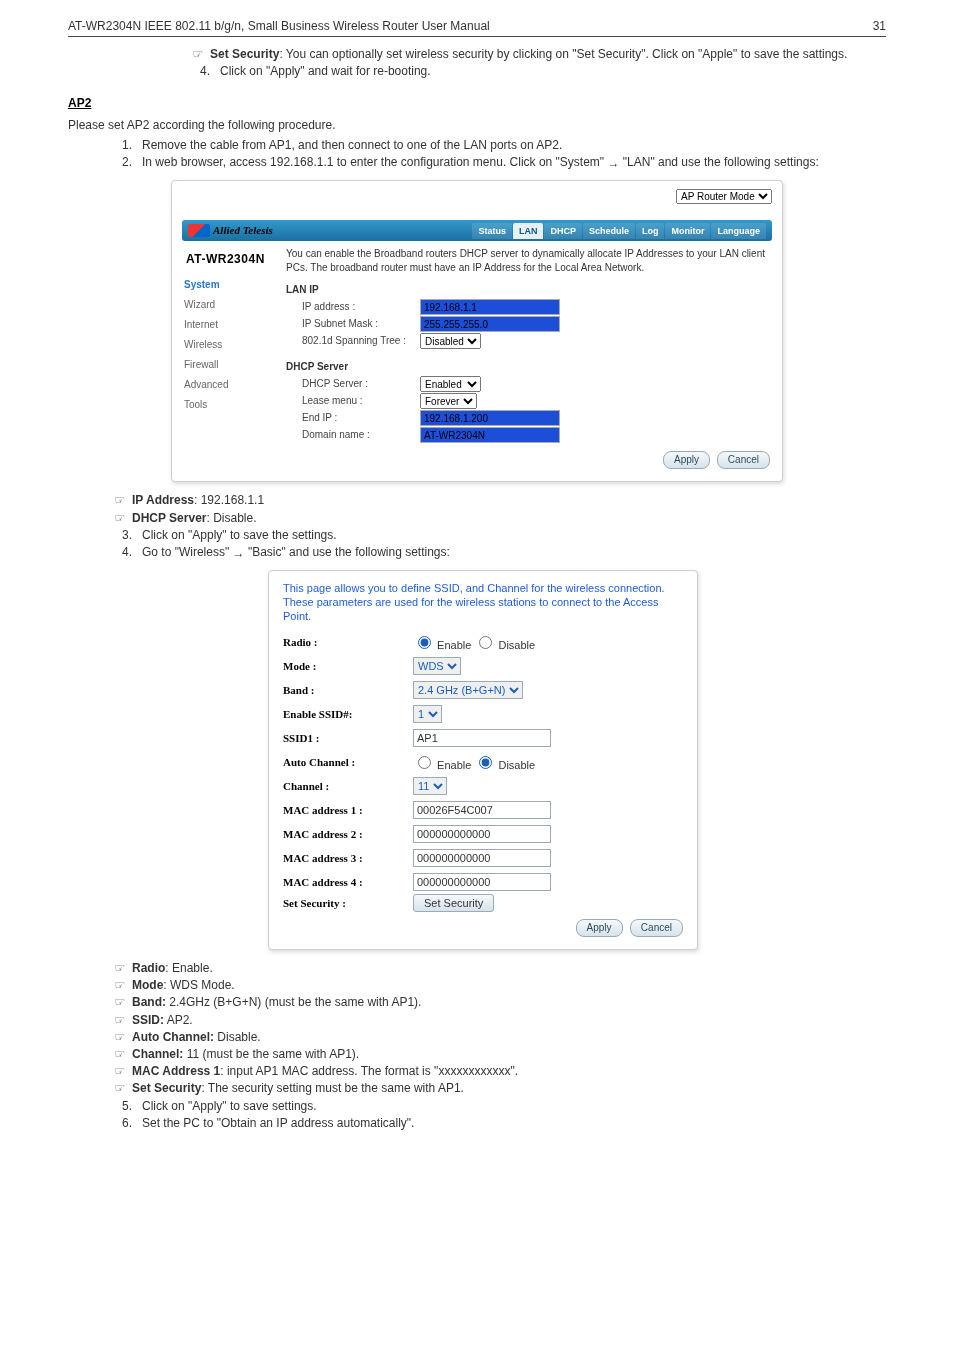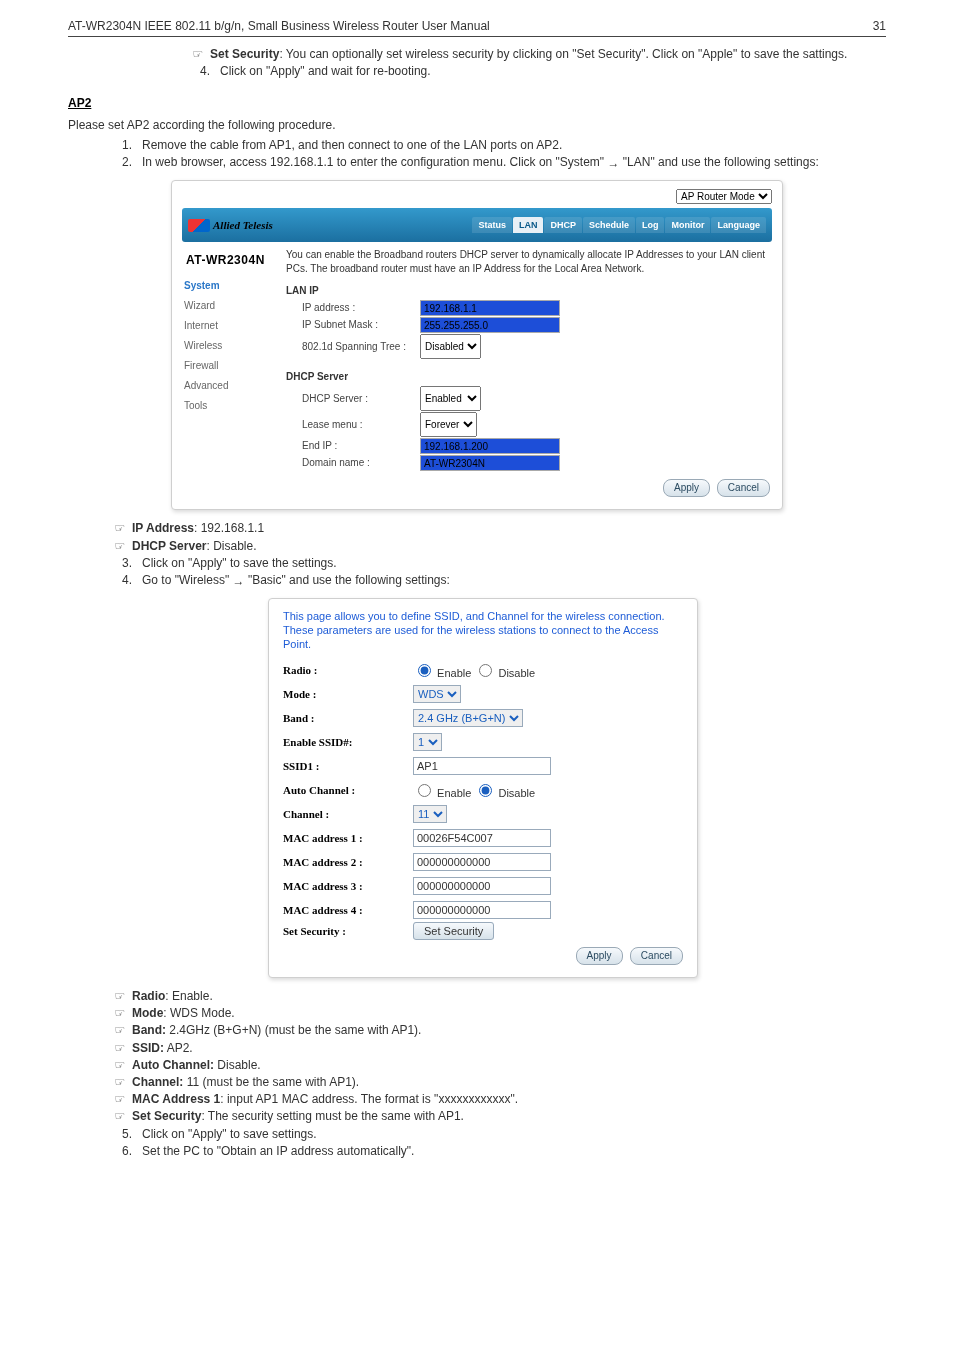--- a/index.html
+++ b/index.html
@@ -14,42 +14,42 @@
   .num{width:24px;text-align:right;flex:none;margin-right:10px}
   .txt{flex:1}
   b{font-weight:700}
   .u{font-weight:700;text-decoration:underline;color:#000;margin:14px 0 2px;display:inline-block}
   .para{margin:4px 0}
   .indent1{margin-left:118px}
   
   .shot{border:1px solid #cfcfcf;border-radius:4px;background:#fff;box-shadow:1px 2px 4px rgba(0,0,0,.15);margin:10px auto}
   .shot1{width:590px;padding:8px 10px 12px}
   .shot2{width:400px;padding:10px 14px 12px;margin-left:200px}
-  .toprow{display:flex;justify-content:flex-end;align-items:flex-start;font-size:10px;color:#333;margin-bottom:4px}
+  .toprow{display:flex;justify-content:flex-end;align-items:flex-start;font-size:10px;color:#333;margin-bottom:16px}
   .toprow select{font-size:10px}
-  .banner{background:linear-gradient(#39c,#1b6fa0);height:34px;border-radius:3px;display:flex;align-items:center;padding:0 6px}
+  .banner{background:linear-gradient(#39c,#1b6fa0);height:21px;border-radius:3px;display:flex;align-items:center;padding:0 6px}
   .logo{display:flex;align-items:center;margin-right:6px}
   .logo .m{width:22px;height:13px;background:linear-gradient(135deg,#e33 50%,#06c 50%);display:inline-block;border-radius:2px;margin-right:3px}
   .logo .t{font:italic 700 11px/1 "Segoe UI";color:#000}
   .tabs{display:flex;gap:1px;margin-left:auto}
   .tab{font:700 9px/16px Arial;color:#fff;padding:0 6px;height:16px;border-radius:2px 2px 0 0;background:rgba(255,255,255,.12);cursor:pointer}
   .tab.sel{background:#e8f0f6;color:#0b5a8a}
   .s1body{display:flex;gap:18px;padding:6px 2px 0 2px}
   .leftnav{width:84px;padding-top:2px}
   .model{font:700 12px/1 Arial;letter-spacing:.5px;color:#000;margin:4px 0 10px 2px}
   .nav{font:10px/20px Arial}
   .nav div{color:#666}
   .nav .on{color:#2a77c8;font-weight:700}
   .rpane{flex:1;font:10px/14px Arial;color:#333}
   .note{font-size:10px;color:#333;margin:0 0 8px}
   .secT{font-weight:700;margin:4px 0 2px}
   .fld{display:flex;align-items:center;margin:1px 0 1px 16px}
   .fld label{width:118px;color:#444}
   .fld .val{min-width:90px;border:1px solid #aaa;padding:0 3px;height:14px;font-size:10px;background:#1d4ed8}
-  .fld select{font-size:10px;height:25px}
+  .fld select{font-size:10px;height:16px}
   .btnrow{text-align:right;margin-top:8px}
   .btn{display:inline-block;border:1px solid #9aa9b6;background:linear-gradient(#f6f9fc,#d7e2ea);color:#2b4b61;font:10px/14px Arial;padding:1px 10px;border-radius:8px;margin-left:4px;cursor:pointer}
   
   .shot2 .desc{font:11px/14px Arial;color:#1e5cd7;margin-bottom:10px}
   .ptable .r{display:flex;align-items:center;margin:6px 0}
   .ptable .r .lab{width:130px;font:700 11px/1 "Times New Roman",serif;color:#000}
   .ptable .r .ctl{font:11px Arial;color:#333}
   .ptable input.tf{border:1px solid #9ab;background:#fff;height:16px;font-size:11px;padding:0 3px;width:130px;color:#333}
   .ptable select{font-size:11px;height:18px;border:1px solid #9ab;color:#1a5fbf}
   .radio{accent-color:#1a5fbf}

